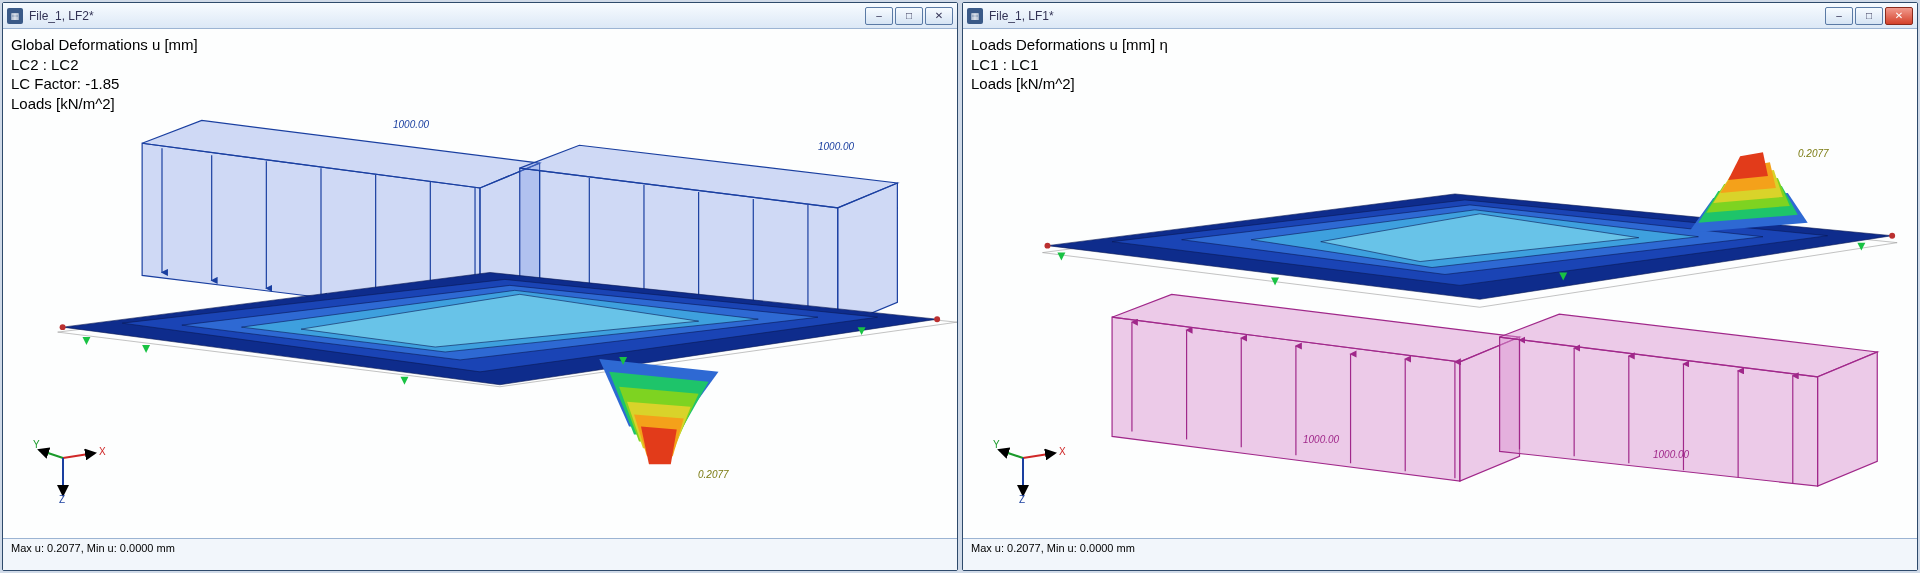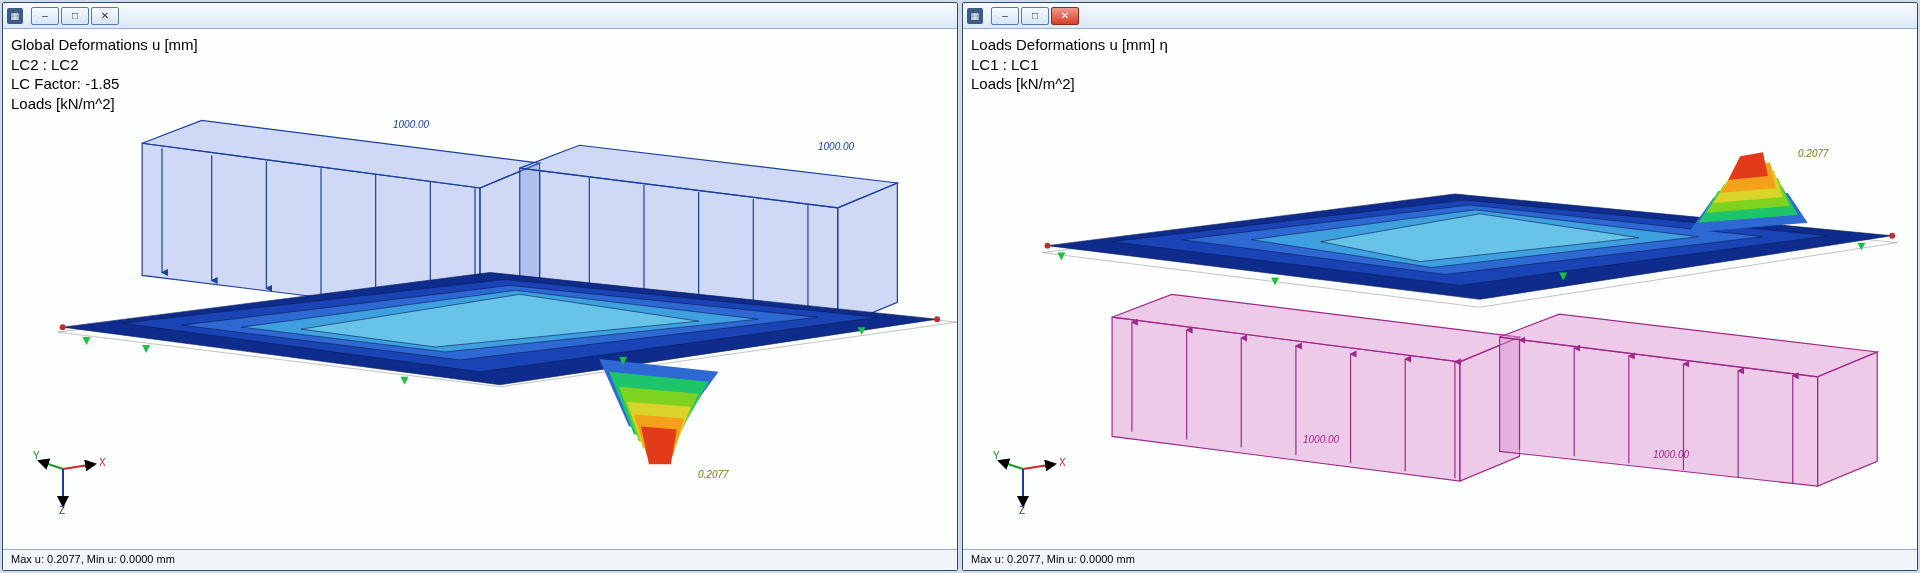--- a/index.html
+++ b/index.html
@@ -73,21 +73,21 @@
   }
   .overlay-text {
     position: absolute;
     top: 6px; left: 8px;
     color: #000;
     font-size: 15px;
     line-height: 1.3;
     z-index: 20;
   }
   .statusbar {
-    height: 21px;
+    height: 32px;
     border-top: 1px solid #9cb4d3;
     background: #f2f6fb;
     padding: 3px 8px;
     font-size: 11px;
     color: #000;
   }
   .scene {
     position: absolute;
     inset: 0;
   }
@@ -107,20 +107,21 @@
     height: 80px;
     z-index: 15;
   }
 </style>
 </head>
 <body>
 
 <div class="pane">
   <div class="titlebar">
     <div class="app-icon">▦</div>
+    <div class="title-text">File_1, LF2*</div>
     <div class="win-btns">
       <div class="win-btn">–</div>
       <div class="win-btn">□</div>
       <div class="win-btn">✕</div>
     </div>
   </div>
   <div class="viewport">
     <div class="overlay-text">
       <div>Global Deformations u [mm]</div>
       <div>LC2 : LC2</div>
@@ -221,20 +222,21 @@
       <text x="0" y="25" font-size="10" fill="#1a9a2a">Y</text>
       <text x="26" y="80" font-size="10" fill="#1a3fa0">Z</text>
     </svg>
   </div>
   <div class="statusbar">Max u: 0.2077, Min u: 0.0000 mm</div>
 </div>
 
 <div class="pane">
   <div class="titlebar">
     <div class="app-icon">▦</div>
+    <div class="title-text">File_1, LF1*</div>
     <div class="win-btns">
       <div class="win-btn">–</div>
       <div class="win-btn">□</div>
       <div class="win-btn close">✕</div>
     </div>
   </div>
   <div class="viewport">
     <div class="overlay-text">
       <div>Loads Deformations u [mm]  η</div>
       <div>LC1 : LC1</div>

